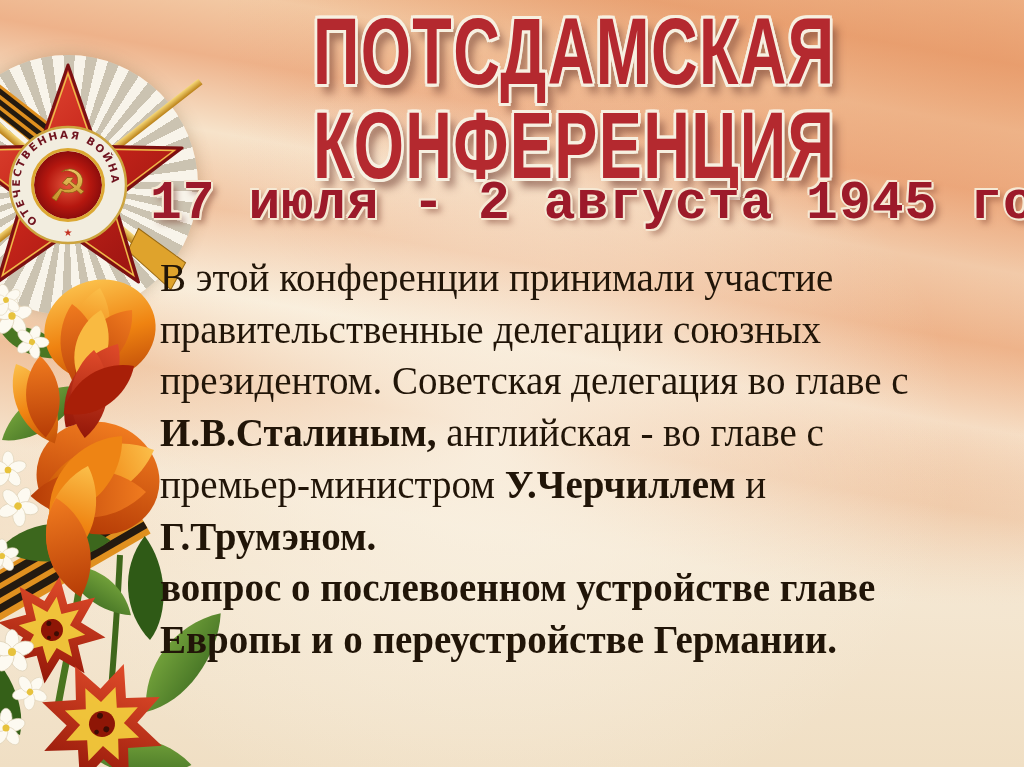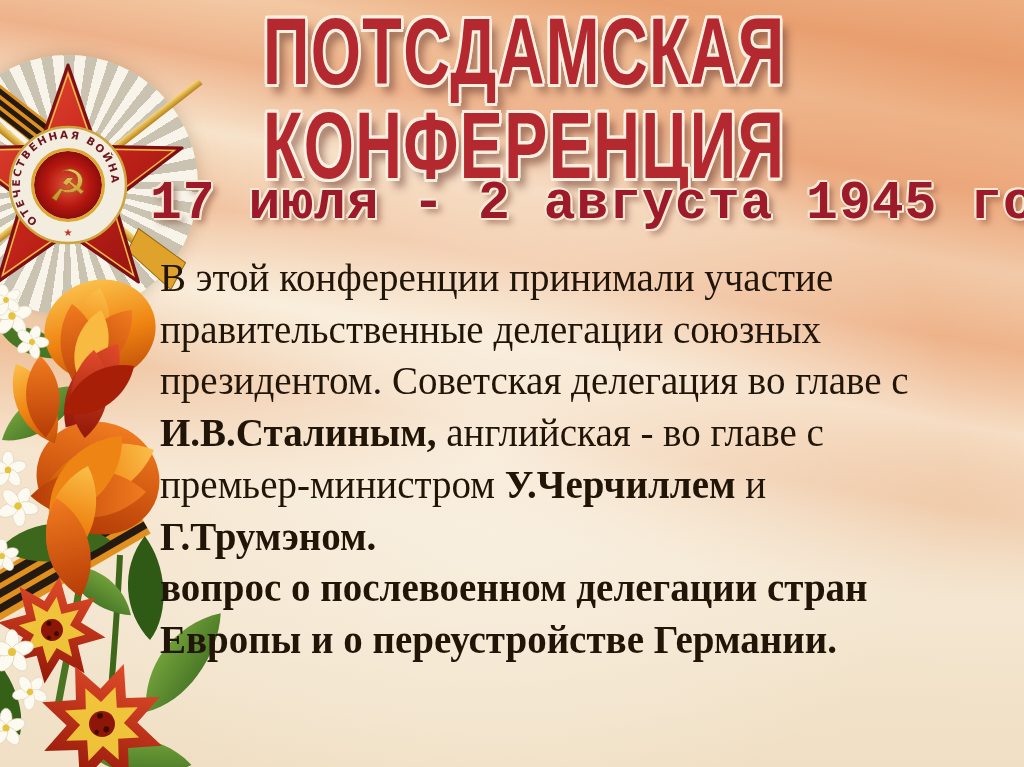--- a/index.html
+++ b/index.html
@@ -17,21 +17,21 @@
   }
   
   .decor{position:absolute;inset:0;z-index:2;}
   .rays{
     position:absolute;left:-62px;top:55px;width:260px;height:260px;border-radius:50%;
     background:repeating-conic-gradient(from 3deg, #f8f4ea 0deg 5deg, #cbc3b1 5deg 10deg);
     box-shadow:0 0 16px rgba(120,90,50,.3);
   }
   .decor-svg{position:absolute;left:0;top:0;}
   
-  .titleblock{position:absolute;left:140px;right:4px;top:4px;text-align:left;z-index:5;}
+  .titleblock{position:absolute;left:128px;right:4px;top:4px;text-align:center;z-index:5;}
   .tline{
     height:94px;line-height:94px;white-space:nowrap;
     font-family:"Liberation Sans", sans-serif;font-weight:bold;font-size:95px;color:#b4292f;
   }
   .tinner{
     display:inline-block;transform:scaleX(.68);transform-origin:center;letter-spacing:2px;
     text-shadow:
       4px 0 0 #f7f0e1,-4px 0 0 #f7f0e1,0 3px 0 #f7f0e1,0 -3px 0 #f7f0e1,
       3px 3px 0 #f7f0e1,-3px -3px 0 #f7f0e1,3px -3px 0 #f7f0e1,-3px 3px 0 #f7f0e1,
       10px 9px 10px rgba(105,55,45,.6);
@@ -233,20 +233,20 @@
     <div class="bl">
       <span class="b">И.В.Сталиным,</span><span> английская - во главе с</span>
     </div>
     <div class="bl">
       <span>премьер-министром </span><span class="b">У.Черчиллем</span><span> и</span>
     </div>
     <div class="bl">
       <span class="b">Г.Трумэном.</span>
     </div>
     <div class="bl">
-      <span class="b">вопрос о послевоенном делегации стран</span>
+      <span class="b">вопрос о послевоенном устройстве главе</span>
     </div>
     <div class="bl">
       <span class="b">Европы и о переустройстве Германии.</span>
     </div>
   </div>
 
 </div>
 
 </body></html>

